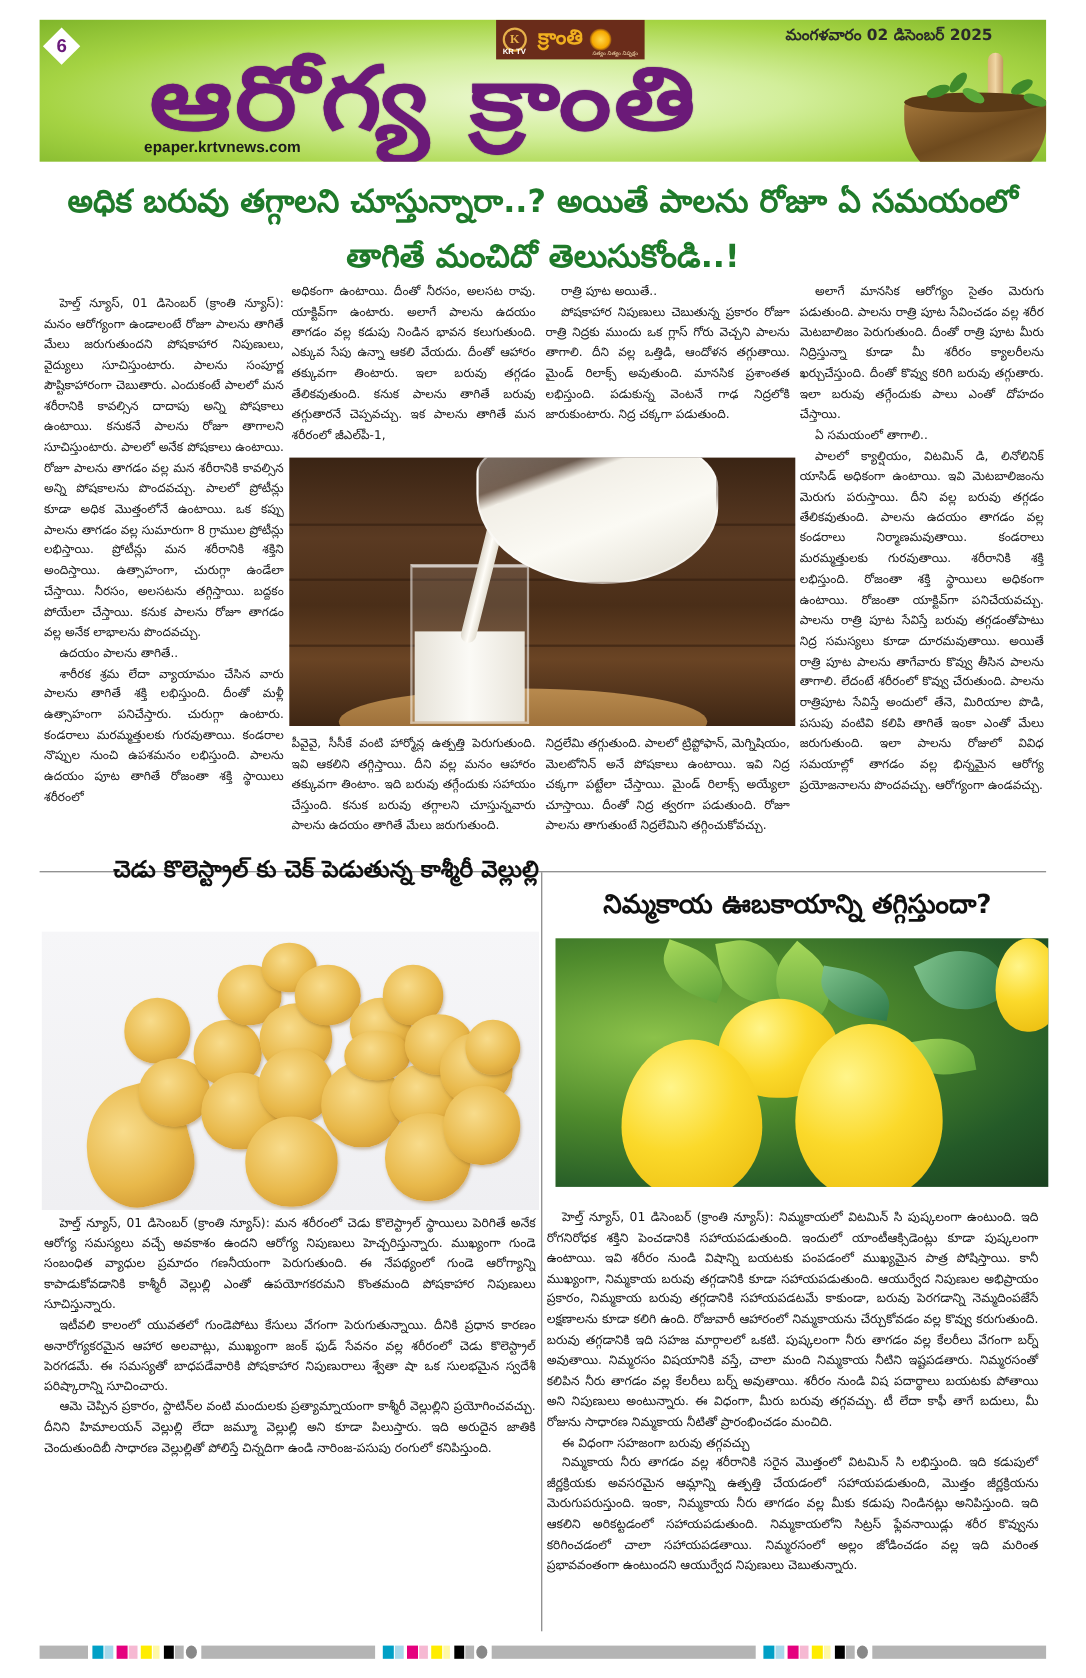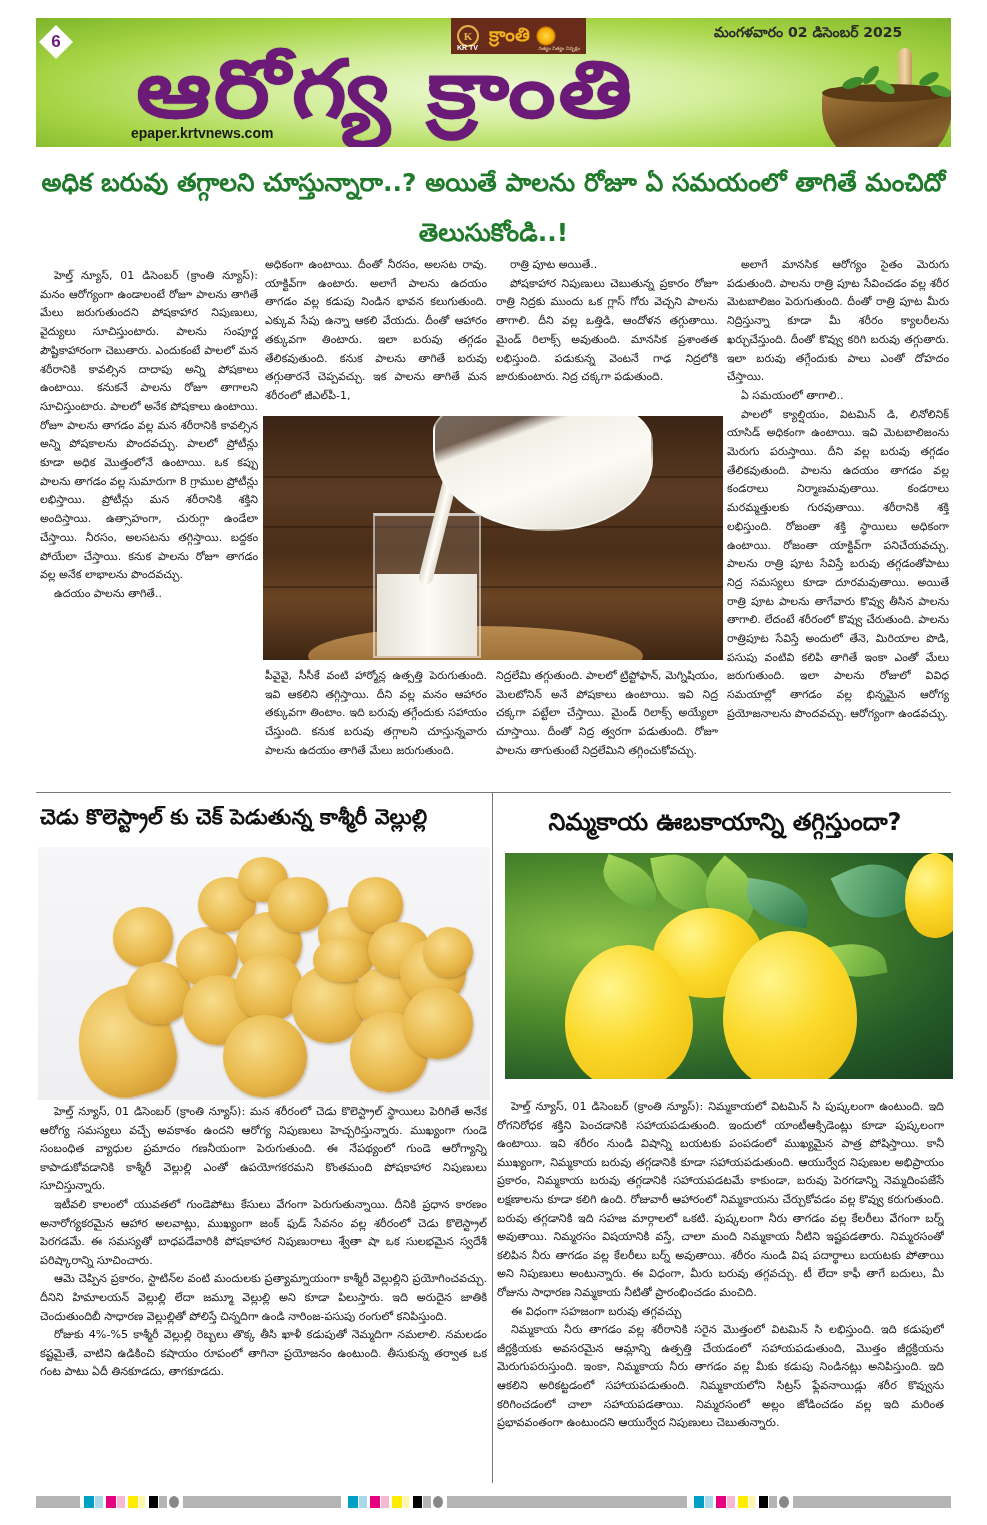--- a/index.html
+++ b/index.html
@@ -72,21 +72,21 @@
   .mortar-pestle {
     position: absolute; left: 76px; top: -20px; width: 14px; height: 60px; border-radius: 7px;
     background: linear-gradient(90deg, #d8b27a, #f0d6a4, #c29660);
   }
   .herb { position: absolute; width: 22px; height: 10px; border-radius: 50%; background: #3f8a2a; }
 
   
   .main-headline {
     position: absolute; left: 36px; top: 158px; width: 915px;
     text-align: center; color: #1f7a2a; font-weight: bold;
-    font-size: 25px; line-height: 50px;
+    font-size: 29px; line-height: 50px;
   }
 
   
   .col {
     position: absolute; font-size: 11px; line-height: 18.7px; text-align: justify; color: #141414;
     font-family: "DejaVu Sans", sans-serif;
   }
   .col p { text-indent: 14px; }
   .col .subhead { text-indent: 14px; }
   .col-1 { left: 40px; top: 267px; width: 218px; height: 530px; overflow: hidden; }
@@ -127,21 +127,21 @@
   }
 
   
   .h-rule { position: absolute; left: 36px; top: 792px; width: 915px; height: 1px; background: #777; }
   .v-rule { position: absolute; left: 492px; top: 793px; width: 1px; height: 690px; background: #777; }
 
   
   .sub-headline {
     position: absolute; font-weight: bold; color: #111; font-size: 21px; line-height: 34px; white-space: nowrap;
   }
-  .sh-left { left: 40px; top: 800px; width: 450px; text-align: left; }
+  .sh-left { left: 40px; top: 773px; width: 450px; text-align: right; }
   .sh-right { left: 500px; top: 805px; width: 450px; text-align: center; font-size: 24px; }
 
   .garlic-img {
     position: absolute; left: 38px; top: 847px; width: 452px; height: 253px; overflow: hidden;
     background: linear-gradient(180deg, #f6f6f8 0%, #efeff2 100%);
   }
   .clove {
     position: absolute; border-radius: 50% 50% 48% 48%;
     background: radial-gradient(circle at 40% 35%, #f8dc8c 0%, #e8b84a 55%, #c68a28 100%);
     box-shadow: 1px 2px 3px rgba(120,80,20,.35);
@@ -196,20 +196,21 @@
     <div class="herb" style="left:96px;top:6px;transform:rotate(-30deg)"></div>
     <div class="herb" style="left:108px;top:18px;transform:rotate(20deg);background:#4e9a32"></div>
   </div>
 </header>
 
 <h1 class="main-headline">అధిక బరువు తగ్గాలని చూస్తున్నారా..? అయితే పాలను రోజూ ఏ సమయంలో తాగితే మంచిదో తెలుసుకోండి..!</h1>
 
 <div class="col col-1">
   <p>హెల్త్ న్యూస్, 01 డిసెంబర్ (క్రాంతి న్యూస్): మనం ఆరోగ్యంగా ఉండాలంటే రోజూ పాలను తాగితే మేలు జరుగుతుందని పోషకాహార నిపుణులు, వైద్యులు సూచిస్తుంటారు. పాలను సంపూర్ణ పౌష్టికాహారంగా చెబుతారు. ఎందుకంటే పాలలో మన శరీరానికి కావల్సిన దాదాపు అన్ని పోషకాలు ఉంటాయి. కనుకనే పాలను రోజూ తాగాలని సూచిస్తుంటారు. పాలలో అనేక పోషకాలు ఉంటాయి. రోజూ పాలను తాగడం వల్ల మన శరీరానికి కావల్సిన అన్ని పోషకాలను పొందవచ్చు. పాలలో ప్రోటీన్లు కూడా అధిక మొత్తంలోనే ఉంటాయి. ఒక కప్పు పాలను తాగడం వల్ల సుమారుగా 8 గ్రాముల ప్రోటీన్లు లభిస్తాయి. ప్రోటీన్లు మన శరీరానికి శక్తిని అందిస్తాయి. ఉత్సాహంగా, చురుగ్గా ఉండేలా చేస్తాయి. నీరసం, అలసటను తగ్గిస్తాయి. బద్దకం పోయేలా చేస్తాయి. కనుక పాలను రోజూ తాగడం వల్ల అనేక లాభాలను పొందవచ్చు.</p>
   <p class="subhead">ఉదయం పాలను తాగితే..</p>
+  <p>శారీరక శ్రమ లేదా వ్యాయామం చేసిన వారు పాలను తాగితే శక్తి లభిస్తుంది. దీంతో మళ్లీ ఉత్సాహంగా పనిచేస్తారు. చురుగ్గా ఉంటారు. కండరాలు మరమ్మత్తులకు గురవుతాయి. కండరాల నొప్పుల నుంచి ఉపశమనం లభిస్తుంది. పాలను ఉదయం పూట తాగితే రోజంతా శక్తి స్థాయిలు శరీరంలో</p>
 </div>
 
 <div class="col col-2a">
   <p style="text-indent:0">అధికంగా ఉంటాయి. దీంతో నీరసం, అలసట రావు. యాక్టివ్‌గా ఉంటారు. అలాగే పాలను ఉదయం తాగడం వల్ల కడుపు నిండిన భావన కలుగుతుంది. ఎక్కువ సేపు ఉన్నా ఆకలి వేయదు. దీంతో ఆహారం తక్కువగా తింటారు. ఇలా బరువు తగ్గడం తేలికవుతుంది. కనుక పాలను తాగితే బరువు తగ్గుతారనే చెప్పవచ్చు. ఇక పాలను తాగితే మన శరీరంలో జీఎల్‌పీ-1,</p>
 </div>
 
 <div class="col col-2b">
   <p class="subhead">రాత్రి పూట అయితే..</p>
   <p>పోషకాహార నిపుణులు చెబుతున్న ప్రకారం రోజూ రాత్రి నిద్రకు ముందు ఒక గ్లాస్ గోరు వెచ్చని పాలను తాగాలి. దీని వల్ల ఒత్తిడి, ఆందోళన తగ్గుతాయి. మైండ్ రిలాక్స్ అవుతుంది. మానసిక ప్రశాంతత లభిస్తుంది. పడుకున్న వెంటనే గాఢ నిద్రలోకి జారుకుంటారు. నిద్ర చక్కగా పడుతుంది.</p>
 </div>
@@ -263,21 +264,20 @@
   <div class="clove" style="left:312px;top:165px;width:78px;height:80px"></div>
   <div class="clove" style="left:330px;top:75px;width:62px;height:55px"></div>
   <div class="clove" style="left:362px;top:92px;width:66px;height:66px"></div>
   <div class="clove" style="left:365px;top:140px;width:70px;height:72px"></div>
   <div class="clove" style="left:385px;top:80px;width:50px;height:50px"></div>
 </div>
 <div class="col col-5">
   <p>హెల్త్ న్యూస్, 01 డిసెంబర్ (క్రాంతి న్యూస్): మన శరీరంలో చెడు కొలెస్ట్రాల్ స్థాయిలు పెరిగితే అనేక ఆరోగ్య సమస్యలు వచ్చే అవకాశం ఉందని ఆరోగ్య నిపుణులు హెచ్చరిస్తున్నారు. ముఖ్యంగా గుండె సంబంధిత వ్యాధుల ప్రమాదం గణనీయంగా పెరుగుతుంది. ఈ నేపథ్యంలో గుండె ఆరోగ్యాన్ని కాపాడుకోవడానికి కాశ్మీరీ వెల్లుల్లి ఎంతో ఉపయోగకరమని కొంతమంది పోషకాహార నిపుణులు సూచిస్తున్నారు.</p>
   <p>ఇటీవలి కాలంలో యువతలో గుండెపోటు కేసులు వేగంగా పెరుగుతున్నాయి. దీనికి ప్రధాన కారణం అనారోగ్యకరమైన ఆహార అలవాట్లు, ముఖ్యంగా జంక్ ఫుడ్ సేవనం వల్ల శరీరంలో చెడు కొలెస్ట్రాల్ పెరగడమే. ఈ సమస్యతో బాధపడేవారికి పోషకాహార నిపుణురాలు శ్వేతా షా ఒక సులభమైన స్వదేశీ పరిష్కారాన్ని సూచించారు.</p>
   <p>ఆమె చెప్పిన ప్రకారం, స్టాటిన్‌ల వంటి మందులకు ప్రత్యామ్నాయంగా కాశ్మీరీ వెల్లుల్లిని ప్రయోగించవచ్చు. దీనిని హిమాలయన్ వెల్లుల్లి లేదా జమ్మూ వెల్లుల్లి అని కూడా పిలుస్తారు. ఇది అరుదైన జాతికి చెందుతుందిబీ సాధారణ వెల్లుల్లితో పోలిస్తే చిన్నదిగా ఉండి నారింజ-పసుపు రంగులో కనిపిస్తుంది.</p>
-  <p>రోజుకు 4%-%5 కాశ్మీరీ వెల్లుల్లి రెబ్బలు తొక్క తీసి ఖాళీ కడుపుతో నెమ్మదిగా నమలాలి. నమలడం కష్టమైతే, వాటిని ఉడికించి కషాయం రూపంలో తాగినా ప్రయోజనం ఉంటుంది. తీసుకున్న తర్వాత ఒక గంట పాటు ఏదీ తినకూడదు, తాగకూడదు.</p>
 </div>
 
 <h2 class="sub-headline sh-right">నిమ్మకాయ ఊబకాయాన్ని తగ్గిస్తుందా?</h2>
 <div class="lemon-img" title="lemons hanging on a tree">
   <div class="leaf" style="left:95px;top:10px;width:60px;height:40px;transform:rotate(20deg)"></div>
   <div class="leaf" style="left:150px;top:0px;width:55px;height:60px;transform:rotate(-10deg)"></div>
   <div class="leaf" style="left:195px;top:15px;width:60px;height:55px;transform:rotate(40deg)"></div>
   <div class="leaf" style="left:240px;top:30px;width:65px;height:40px;transform:rotate(10deg);background:linear-gradient(135deg,#7cc08a,#2e7a4a)"></div>
   <div class="leaf" style="left:335px;top:8px;width:70px;height:60px;transform:rotate(-25deg);background:linear-gradient(135deg,#7cc08a,#2e7a4a)"></div>
   <div class="leaf" style="left:320px;top:90px;width:60px;height:35px;transform:rotate(-10deg)"></div>

